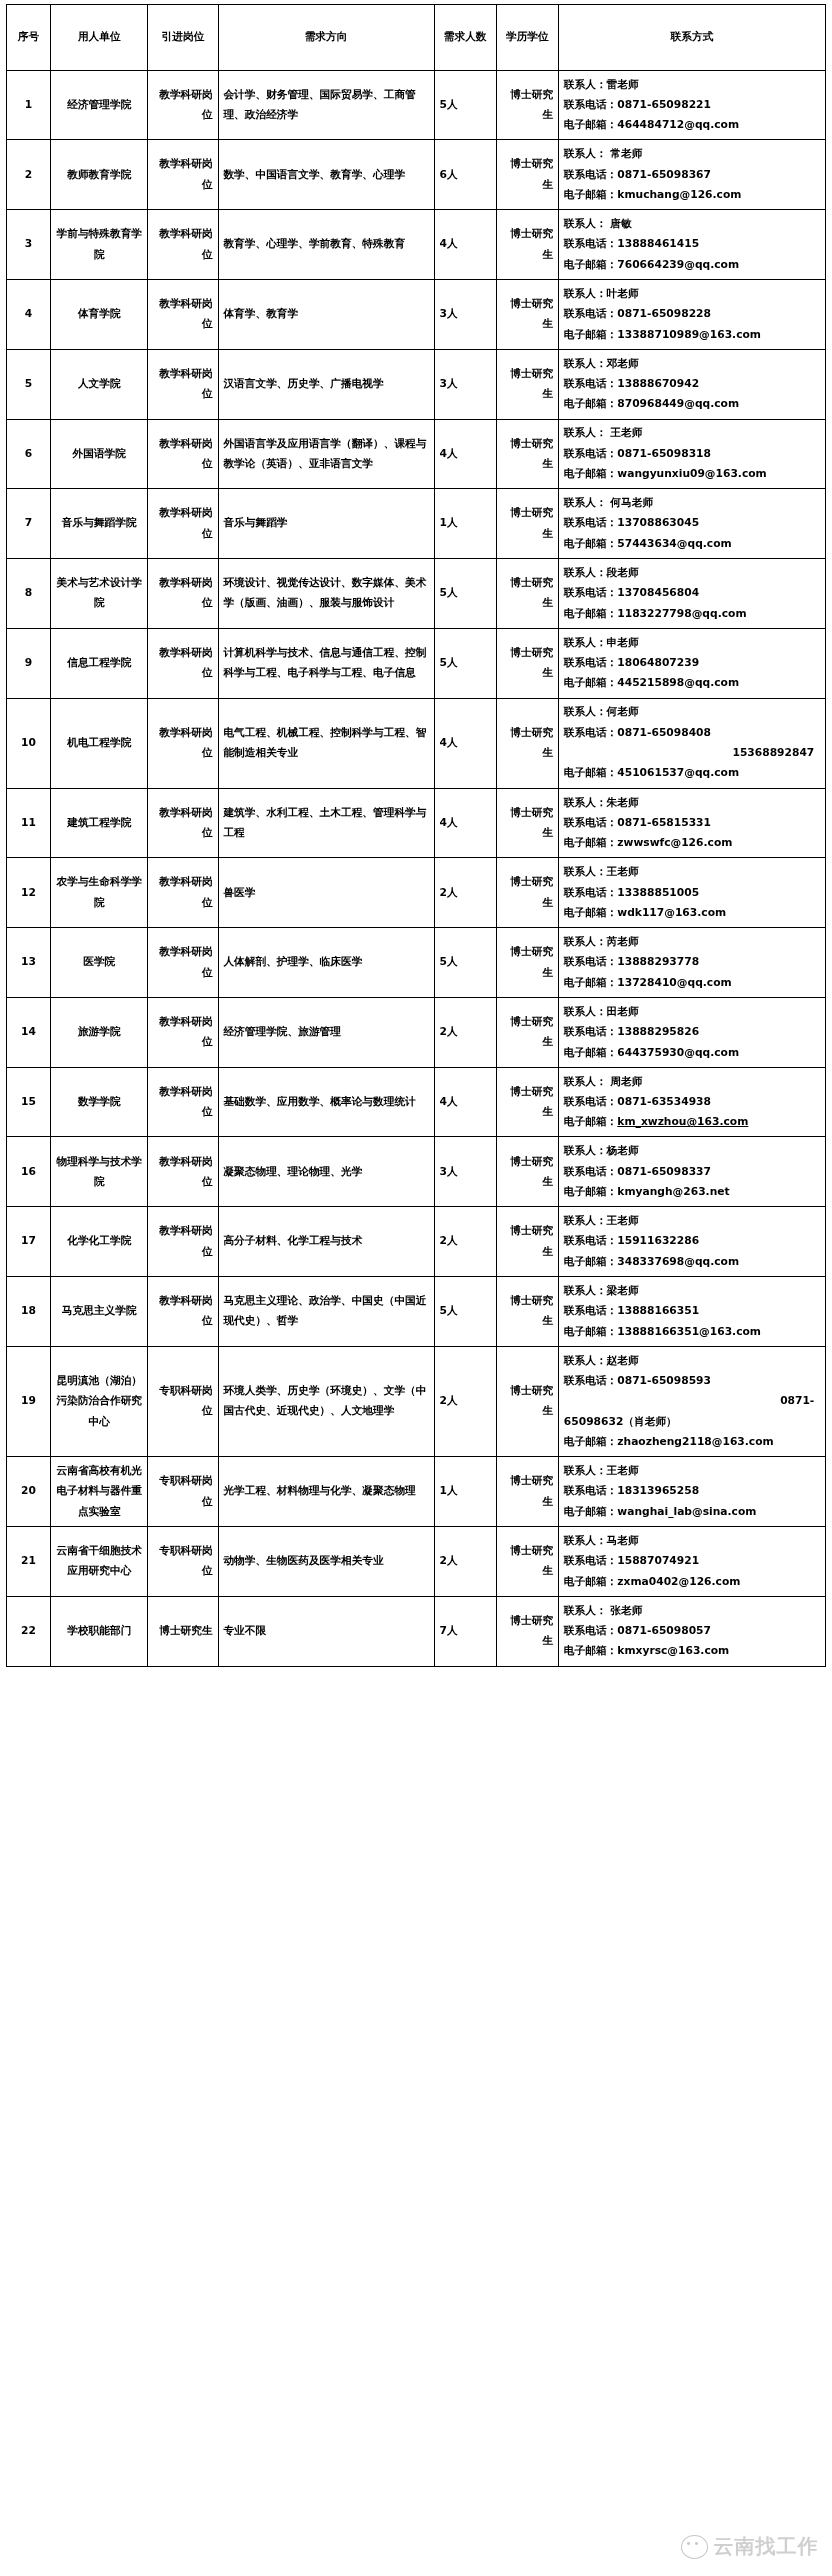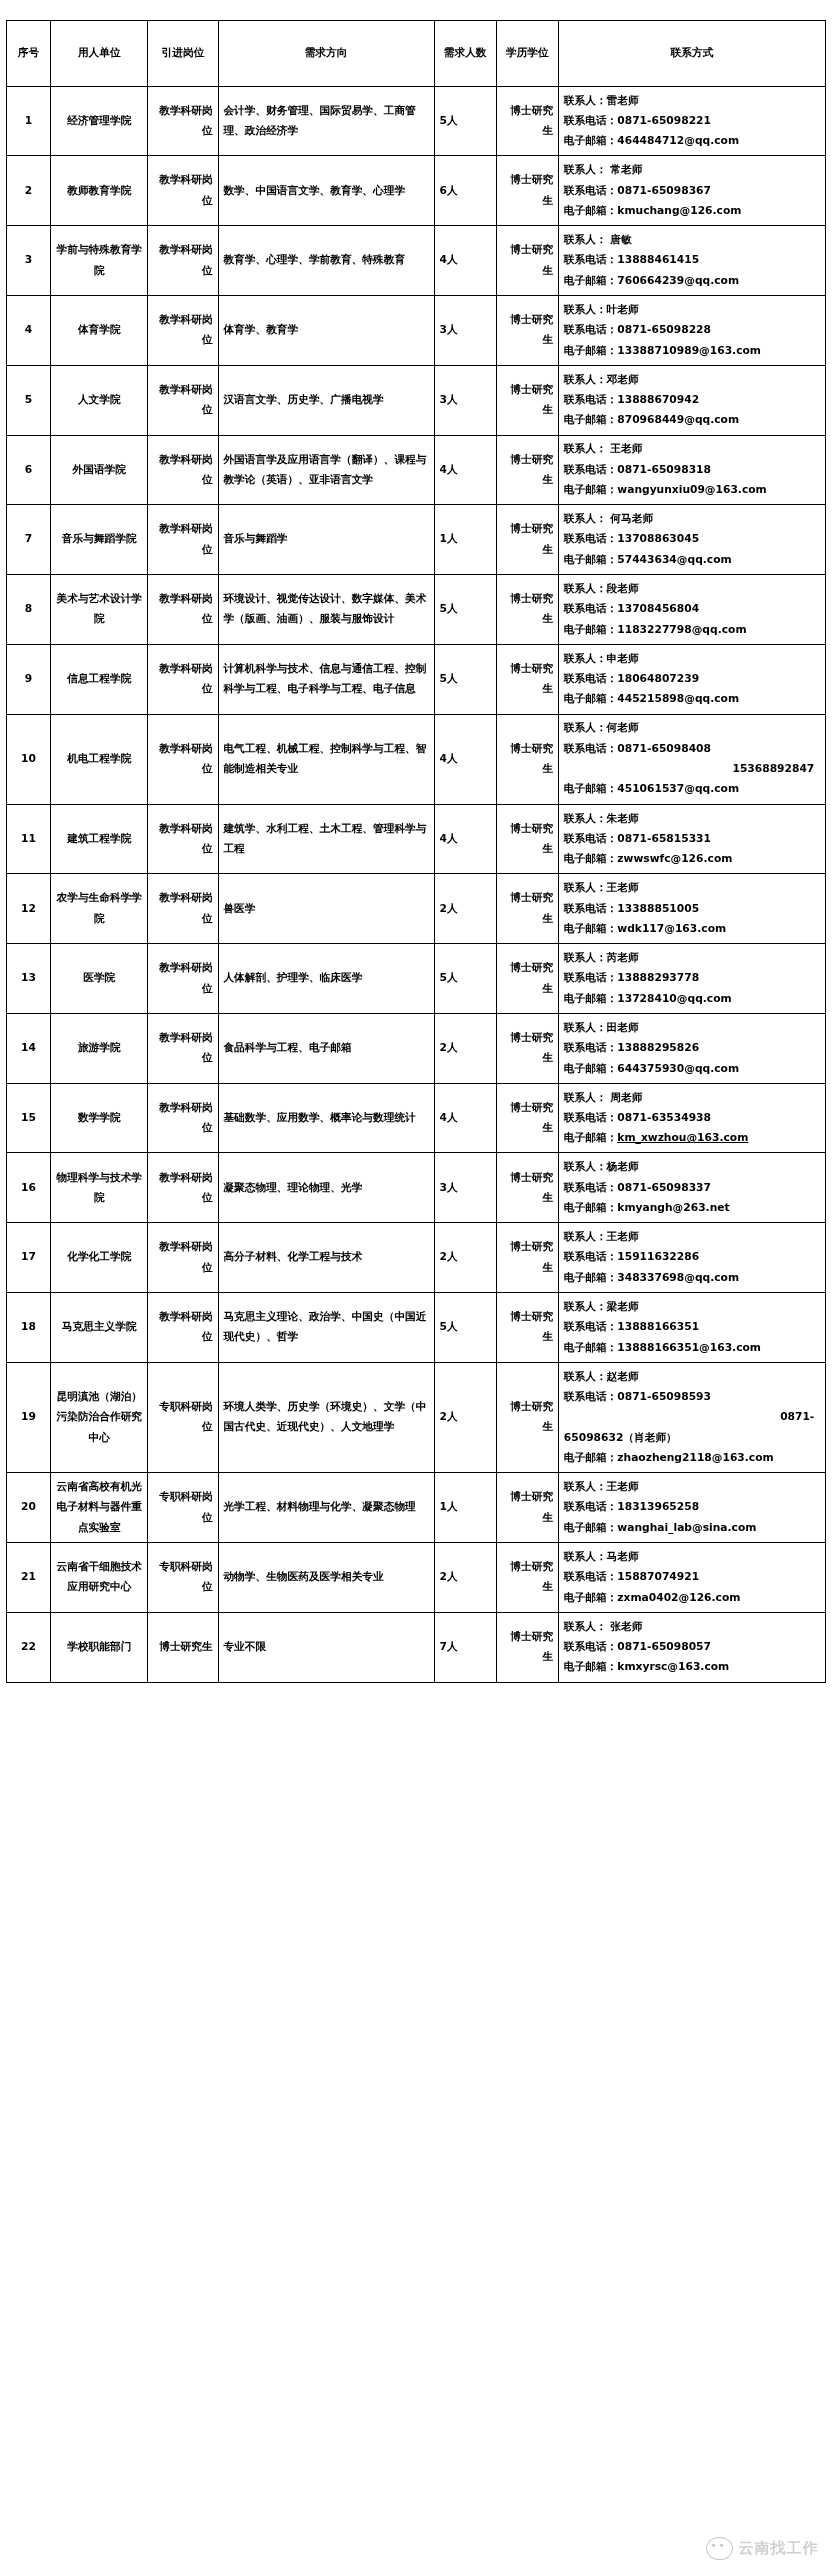--- a/index.html
+++ b/index.html
@@ -14,21 +14,21 @@
     width:832px;
     min-height:2576px;
     background:#fff;
     box-sizing:border-box;
     padding:3.9px 5.8px 5.8px 5.8px;
   }
   table.recruit{
     border-collapse:collapse;
     width:820px;
     table-layout:fixed;
-    margin:16px auto;
+    margin:0 auto;
   }
   table.recruit td, table.recruit th{
     border:1px solid #000;
     vertical-align:middle;
     padding:3.9px 4.9px;
     font-size:10.7px;
     line-height:1.9;
     font-weight:bold;
     color:#000;
     word-break:break-word;
@@ -81,21 +81,21 @@
     position:relative;
     background:#fff;
   }
   .wm .wmlogo:before,.wm .wmlogo:after{
     content:"";position:absolute;width:2.9px;height:2.9px;border-radius:50%;
     background:#9a9a9a;top:5.8px;
   }
   .wm .wmlogo:before{left:5.8px;}
   .wm .wmlogo:after{left:13.6px;}
   .wm .wmtext{
-    font-size:15px;
+    font-size:20px;
     color:#a9a9a9;
     font-weight:bold;
     letter-spacing:1px;
     font-family:"DejaVu Sans","Liberation Sans",sans-serif;
   }
 </style>
 </head>
 <body>
 
 <div id="sheet">
@@ -289,21 +289,21 @@
           <td class="contact">
             <span class="cline">联系人：芮老师</span>
             <span class="cline">联系电话：13888293778</span>
             <span class="cline">电子邮箱：13728410@qq.com</span>
           </td>
         </tr>
         <tr>
           <td class="no">14</td>
           <td class="unit">旅游学院</td>
           <td class="post">教学科研岗位</td>
-          <td class="dir">食品科学与工程、电子邮箱</td>
+          <td class="dir">经济管理学院、旅游管理</td>
           <td class="num">2人</td>
           <td class="edu">博士研究生</td>
           <td class="contact">
             <span class="cline">联系人：田老师</span>
             <span class="cline">联系电话：13888295826</span>
             <span class="cline">电子邮箱：644375930@qq.com</span>
           </td>
         </tr>
         <tr>
           <td class="no">15</td>

